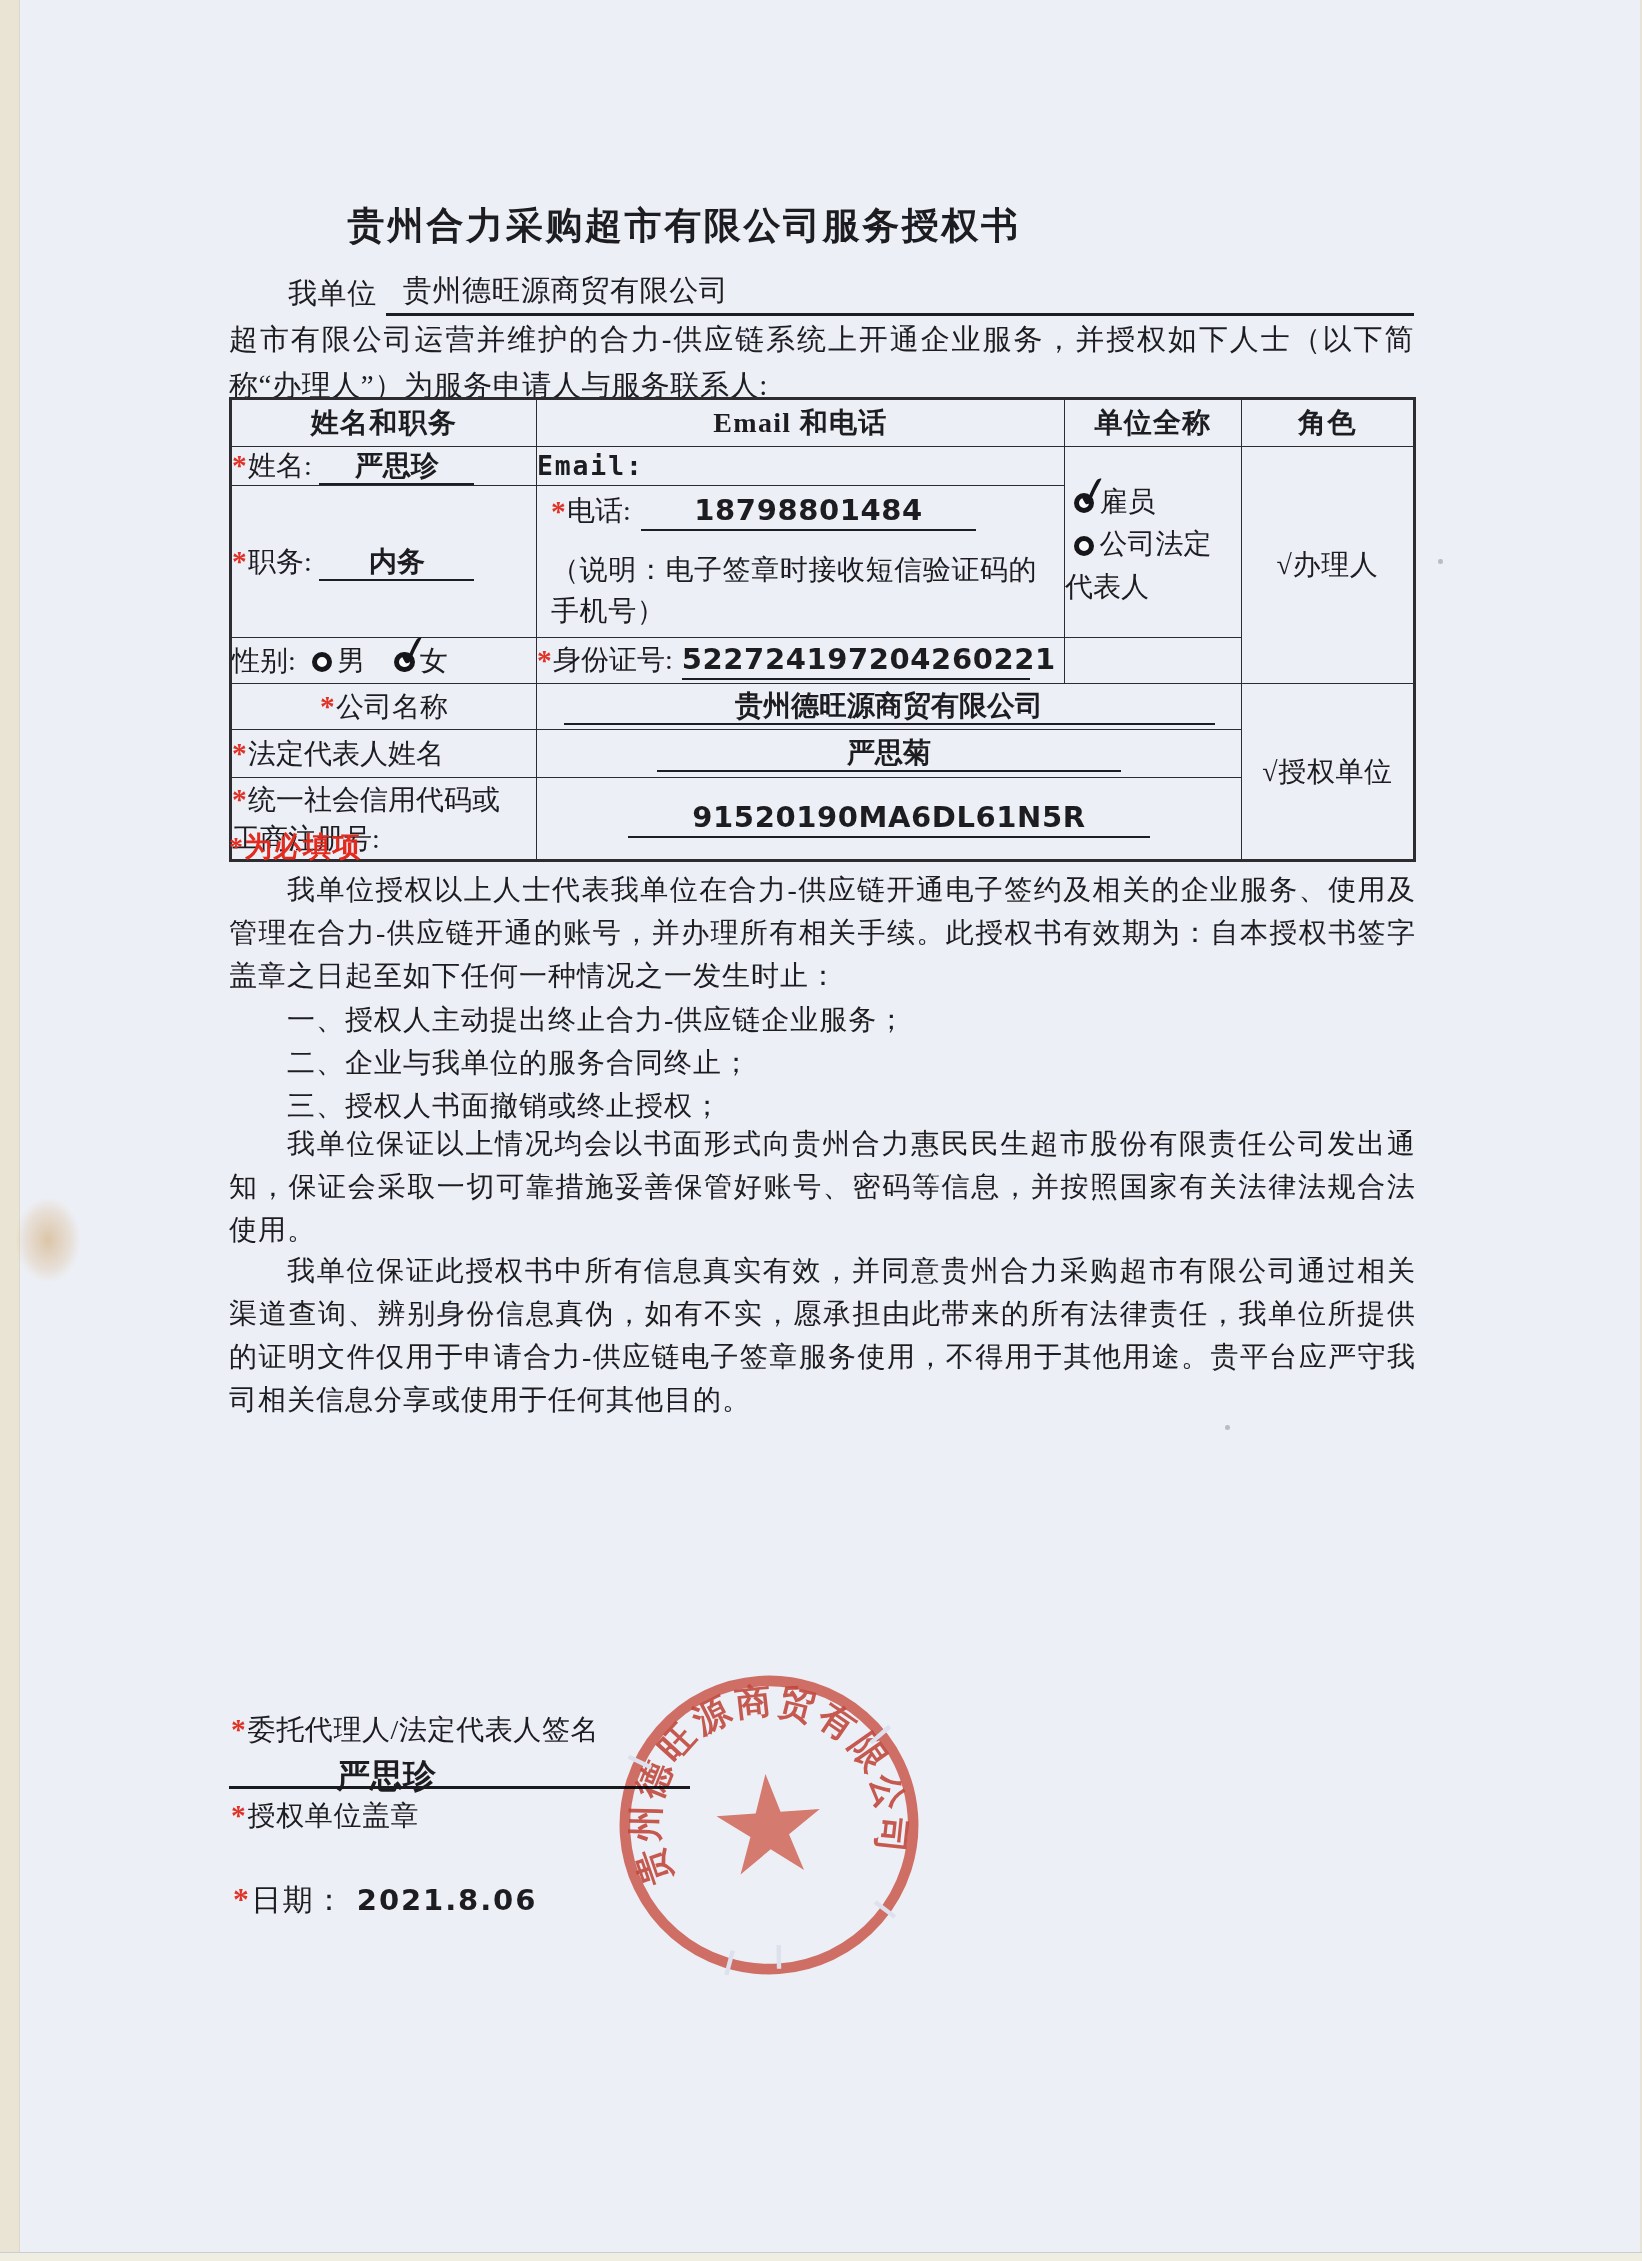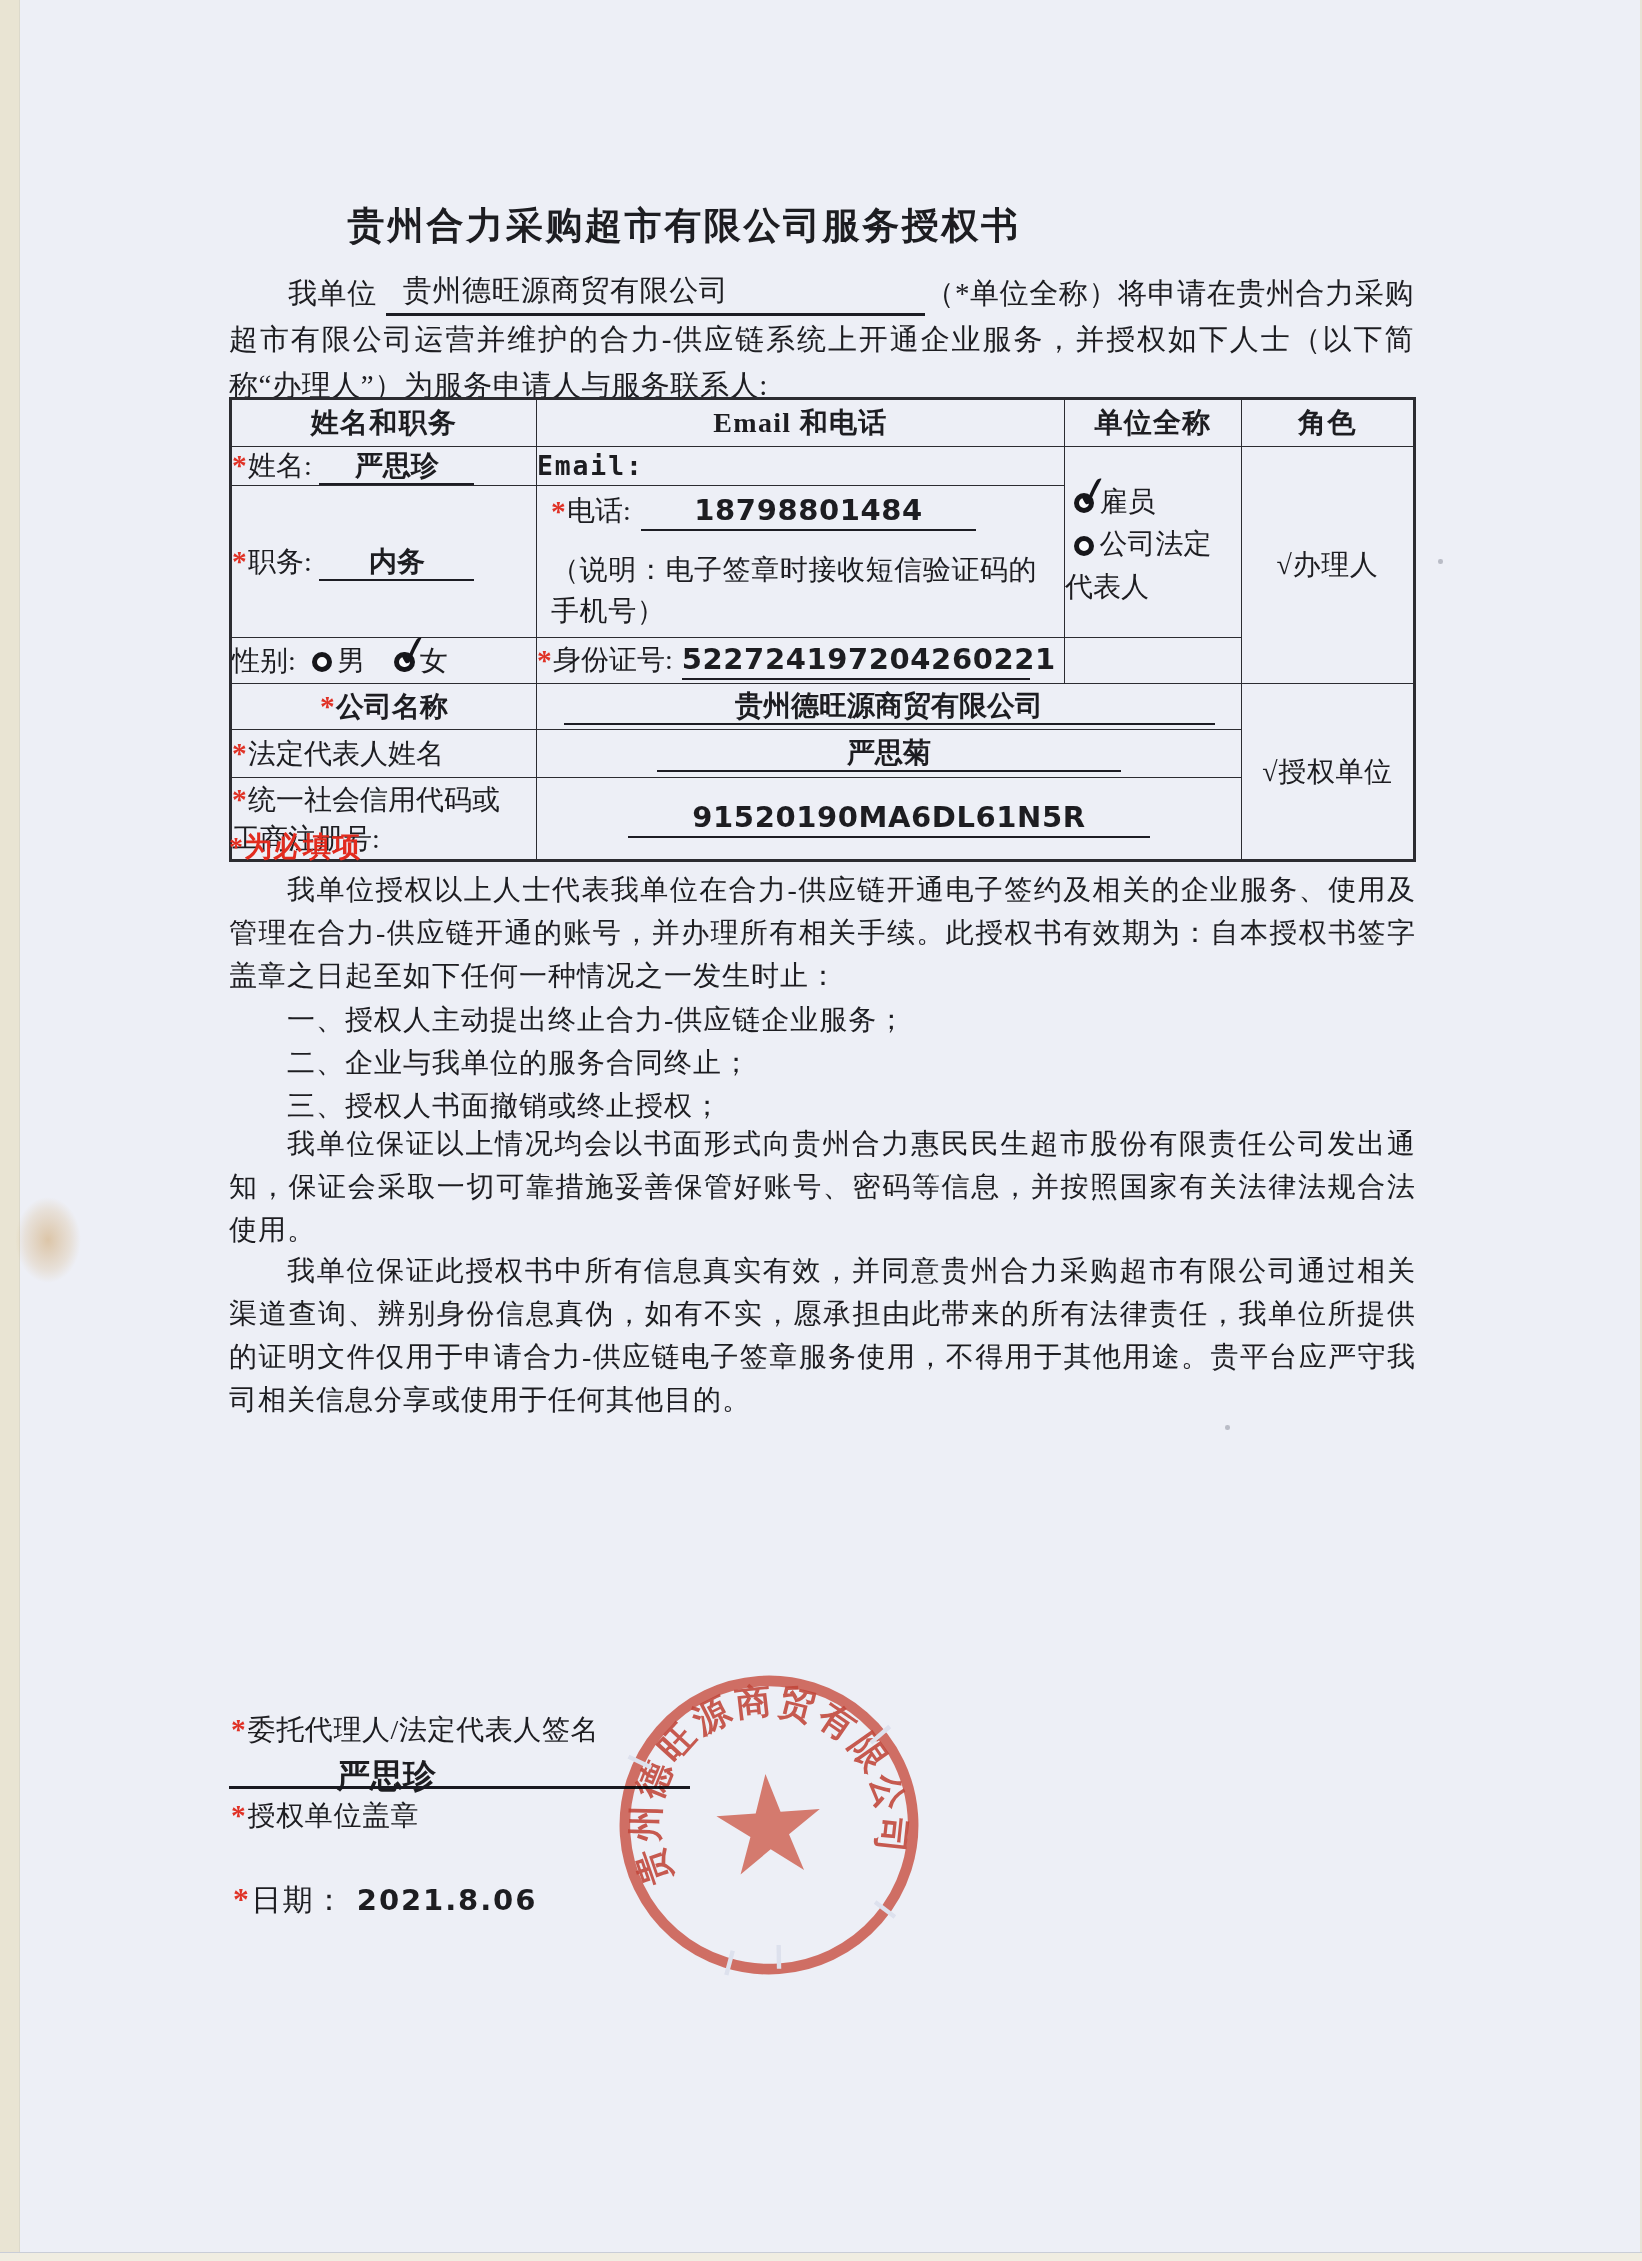--- a/index.html
+++ b/index.html
@@ -89,21 +89,20 @@
 <div class="speck" style="left:964px;top:649px;"></div>
 <div class="speck" style="left:1438px;top:559px;"></div>
 <div class="speck" style="left:1225px;top:1425px;"></div>
 
 <div class="title">贵州合力采购超市有限公司服务授权书</div>
 
 <div class="intro">
   <div class="intro-line1">
     <span class="intro-lead">我单位</span>
     <span class="company-fill">贵州德旺源商贸有限公司</span>
-    <span class="intro-rest">（*单位全称）将申请在贵州合力采购</span>
   </div>
   <div class="intro-wrap">超市有限公司运营并维护的合力-供应链系统上开通企业服务，并授权如下人士（以下简称“办理人”）为服务申请人与服务联系人:</div>
 </div>
 
 <table class="form">
   <colgroup>
       <col style="width:306px">
       <col style="width:528px">
       <col style="width:177px">
       <col style="width:173px">
@@ -153,21 +152,21 @@
       <span class="ring"></span><span>男</span>
       <span class="ring" style="margin-left:22px;"><span class="pen-check">✓</span></span><span>女</span>
     </td>
     <td class="c2">
       <span class="req">*</span><span>身份证号:</span><span class="fill w540 num">522724197204260221</span>
     </td>
     <td></td>
   </tr>
   <tr style="height:46px">
     <td class="center-cell">
-      <span class="req">*</span><span style="font-weight:700;">公司名称</span>
+      <span class="req">*</span><span style="font-weight:400;">公司名称</span>
     </td>
     <td colspan="2" class="center-cell">
       <span class="fill w1010 cn-fill">贵州德旺源商贸有限公司</span>
     </td>
     <td class="role-cell" rowspan="3">√授权单位</td>
   </tr>
   <tr style="height:48px">
     <td class="c1">
       <span class="req">*</span><span>法定代表人姓名</span>
     </td>

